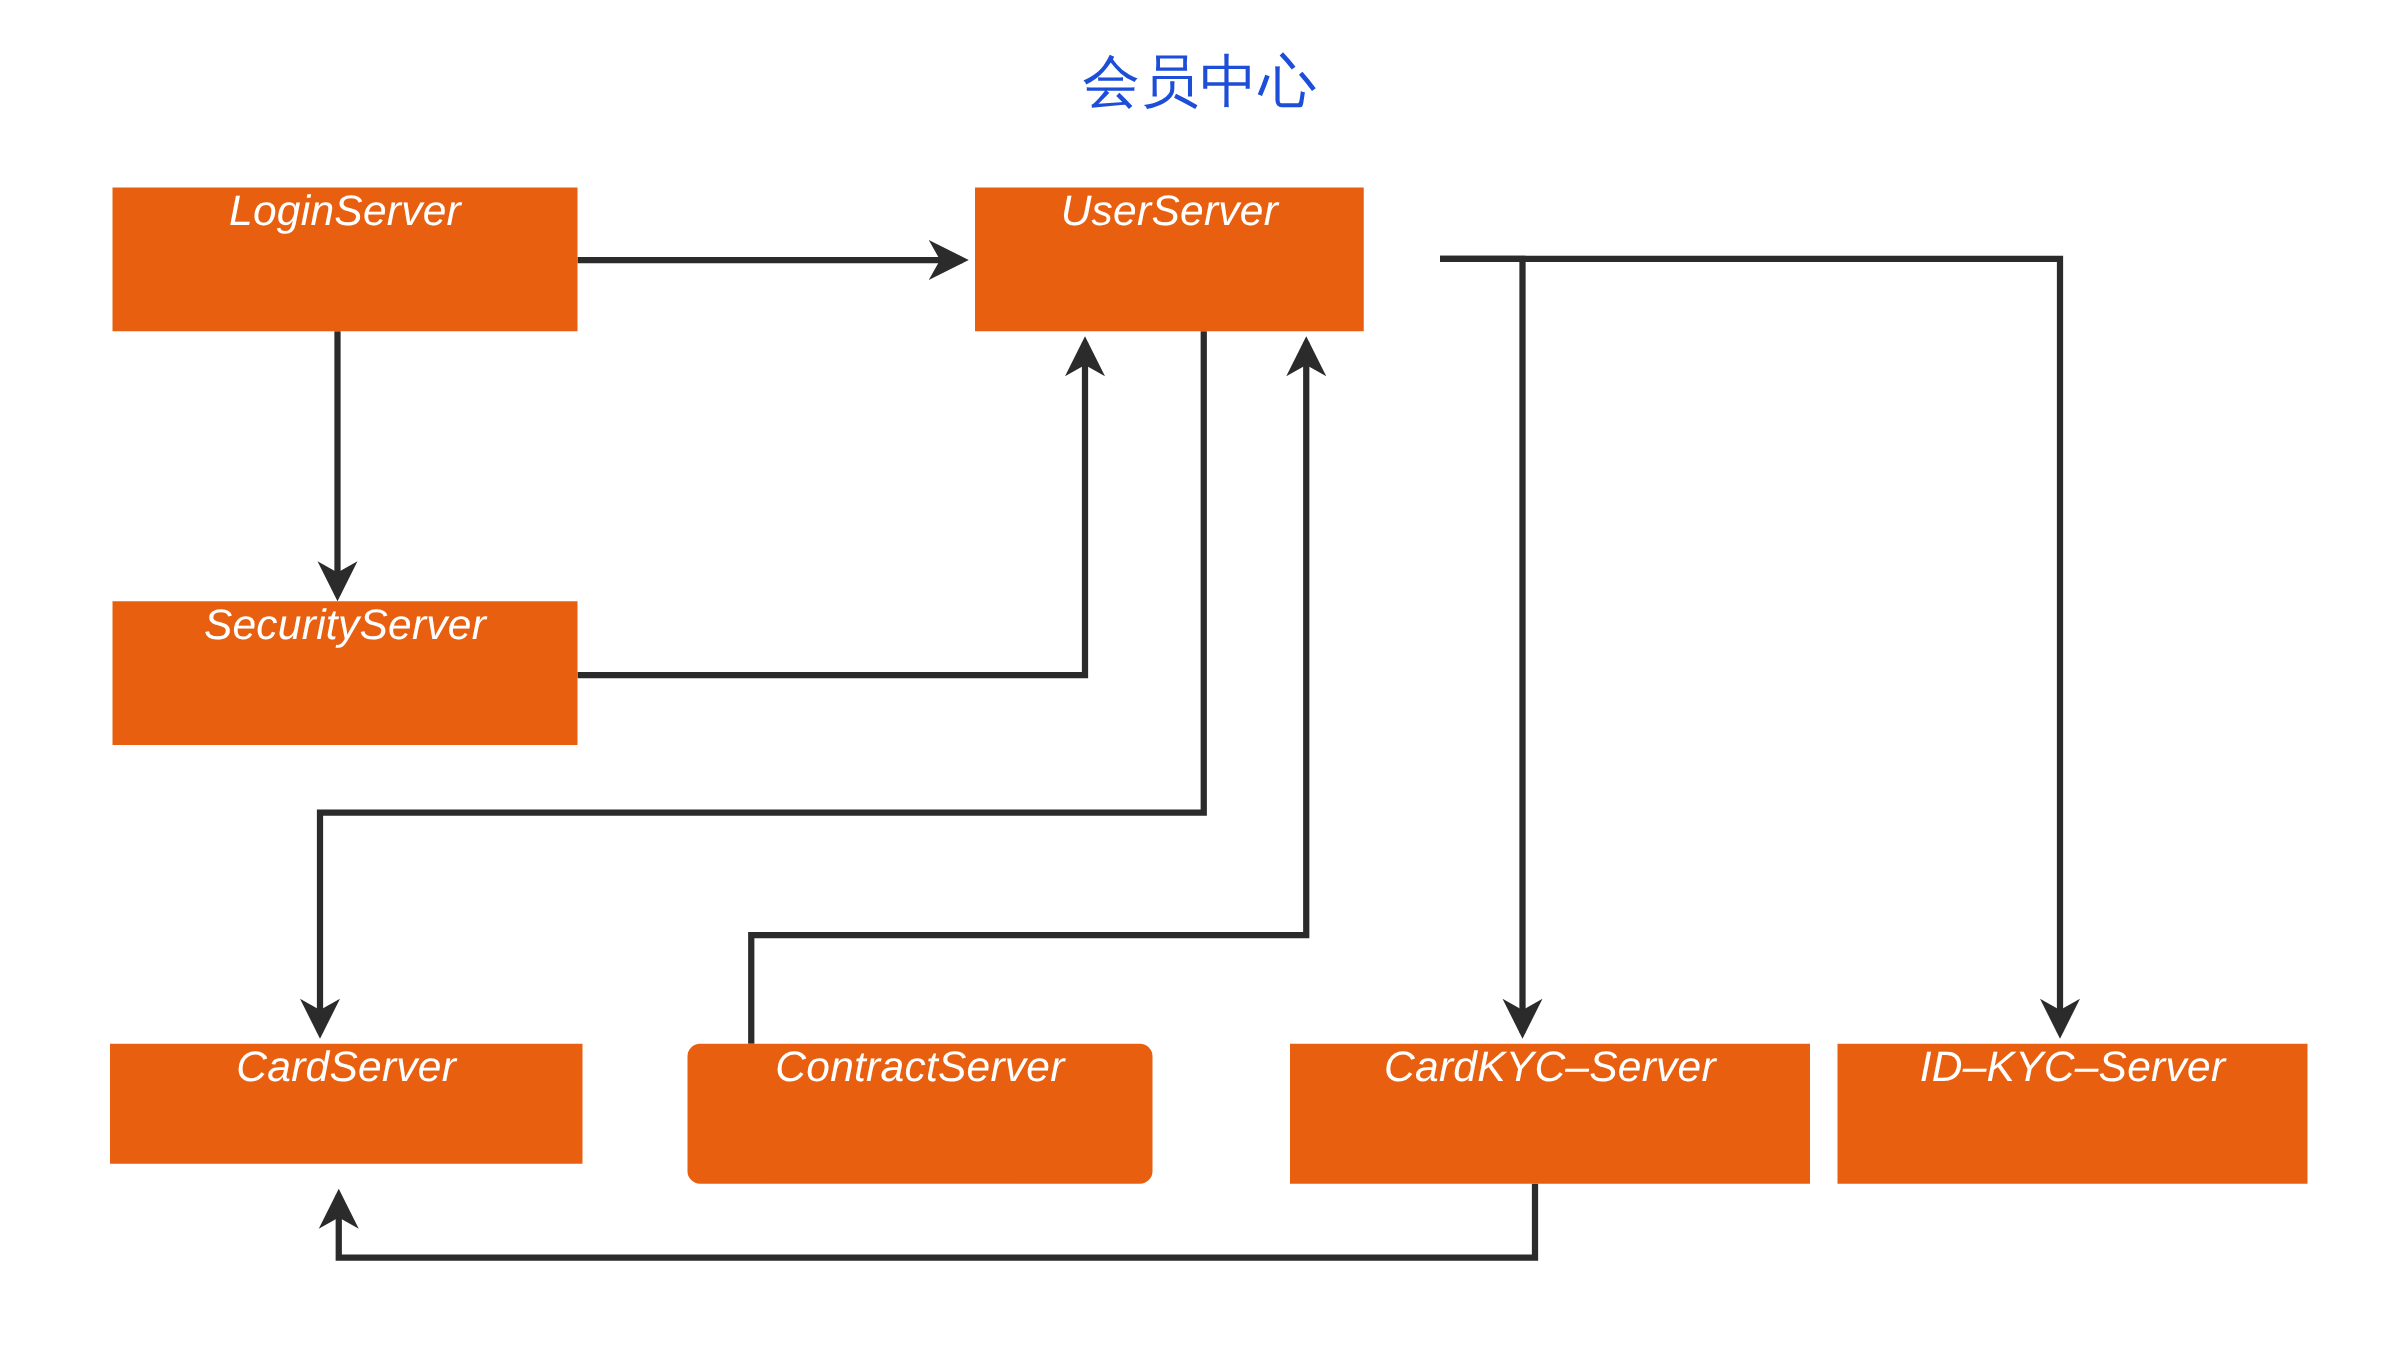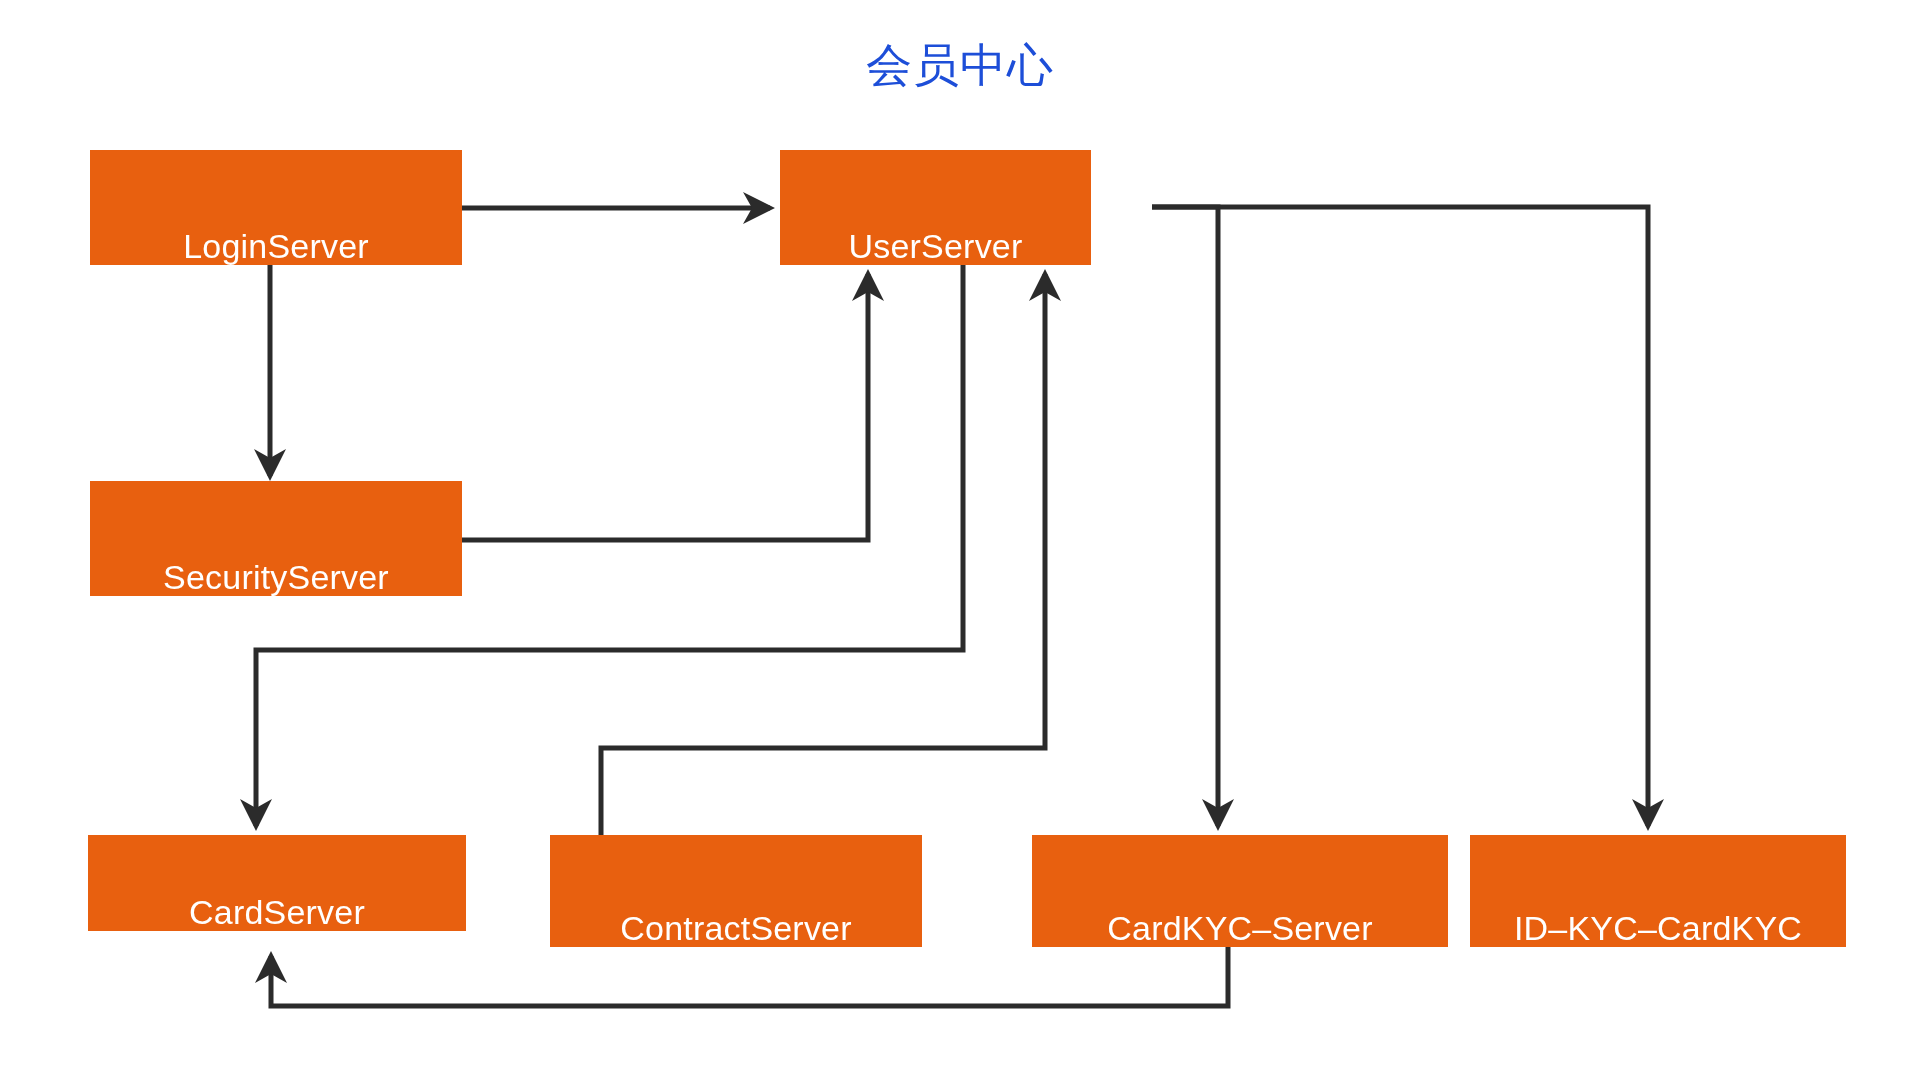--- a/index.html
+++ b/index.html
@@ -35,30 +35,31 @@
     font-size: 46px;
     line-height: 58px;
     color: #1d4ed8;
     font-family: "DejaVu Sans", "Liberation Sans", sans-serif;
     letter-spacing: 1px;
     white-space: nowrap;
   }
   .node {
     position: absolute;
     display: flex;
-    align-items: flex-end;
+    align-items: flex-start;
     justify-content: center;
     background: #e8600f;
     color: #ffffff;
     font-size: 34px;
     line-height: 38px;
     letter-spacing: 0.2px;
     white-space: nowrap;
     box-sizing: border-box;
     z-index: 3;
+    font-style: italic;
   }
 </style>
 </head>
 <body>
 
 <div id="canvas">
 
   <div class="diagram-title">会员中心</div>
 
   <svg id="edges" viewBox="0 0 1920 1080">
@@ -97,25 +98,25 @@
   </div>
 
   <div class="node" style="left:90px; top:481px; width:372px; height:115px;">
     <span>SecurityServer</span>
   </div>
 
   <div class="node" style="left:88px; top:835px; width:378px; height:96px;">
     <span>CardServer</span>
   </div>
 
-  <div class="node" style="left:550px; top:835px; width:372px; height:112px;">
+  <div class="node" style="left:550px; top:835px; width:372px; height:112px;border-radius:10px;">
     <span>ContractServer</span>
   </div>
 
   <div class="node" style="left:1032px; top:835px; width:416px; height:112px;">
     <span>CardKYC–Server</span>
   </div>
 
   <div class="node" style="left:1470px; top:835px; width:376px; height:112px;">
-    <span>ID–KYC–CardKYC</span>
+    <span>ID–KYC–Server</span>
   </div>
 
 </div>
 
 </body></html>

